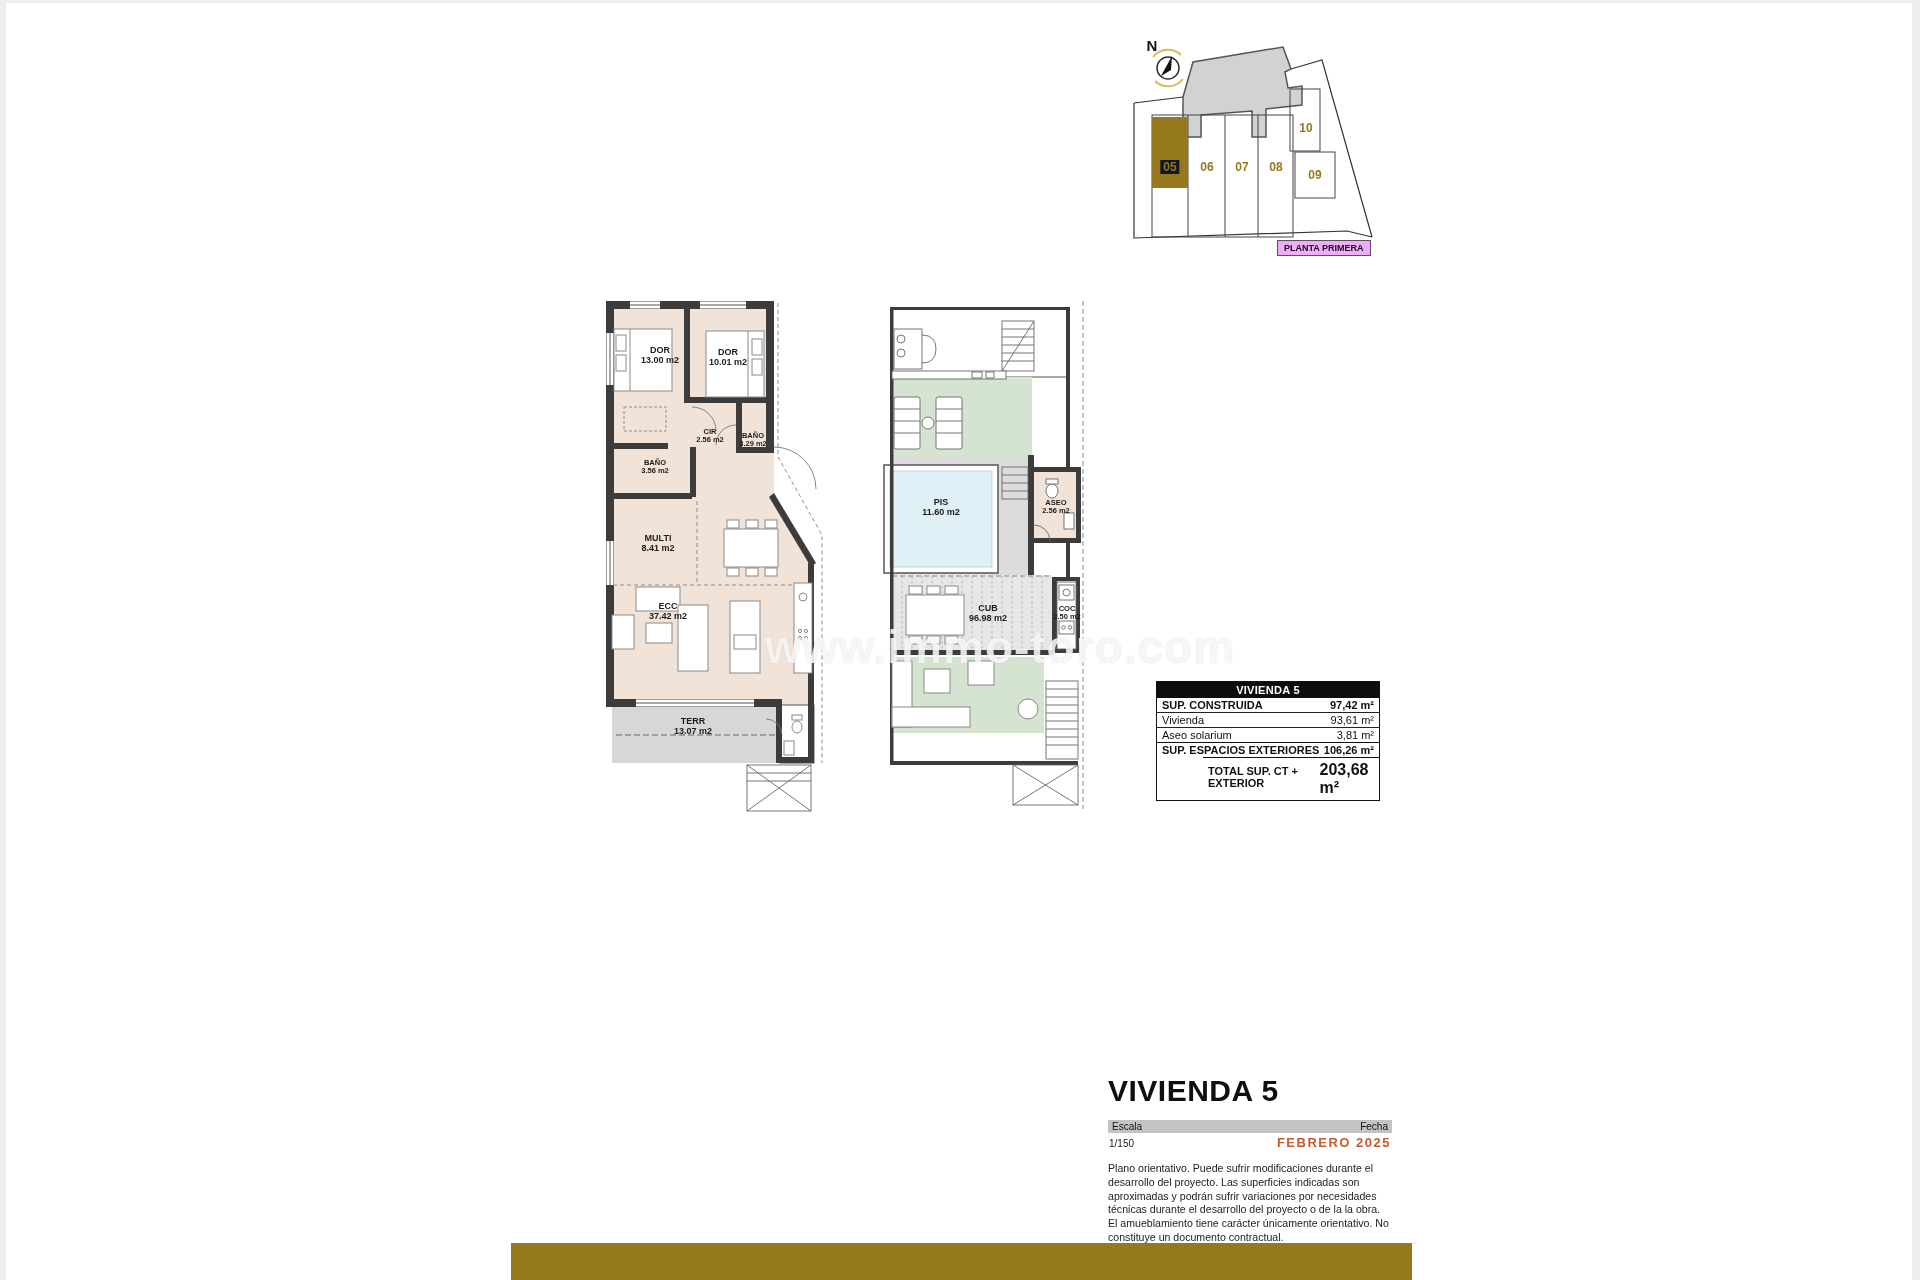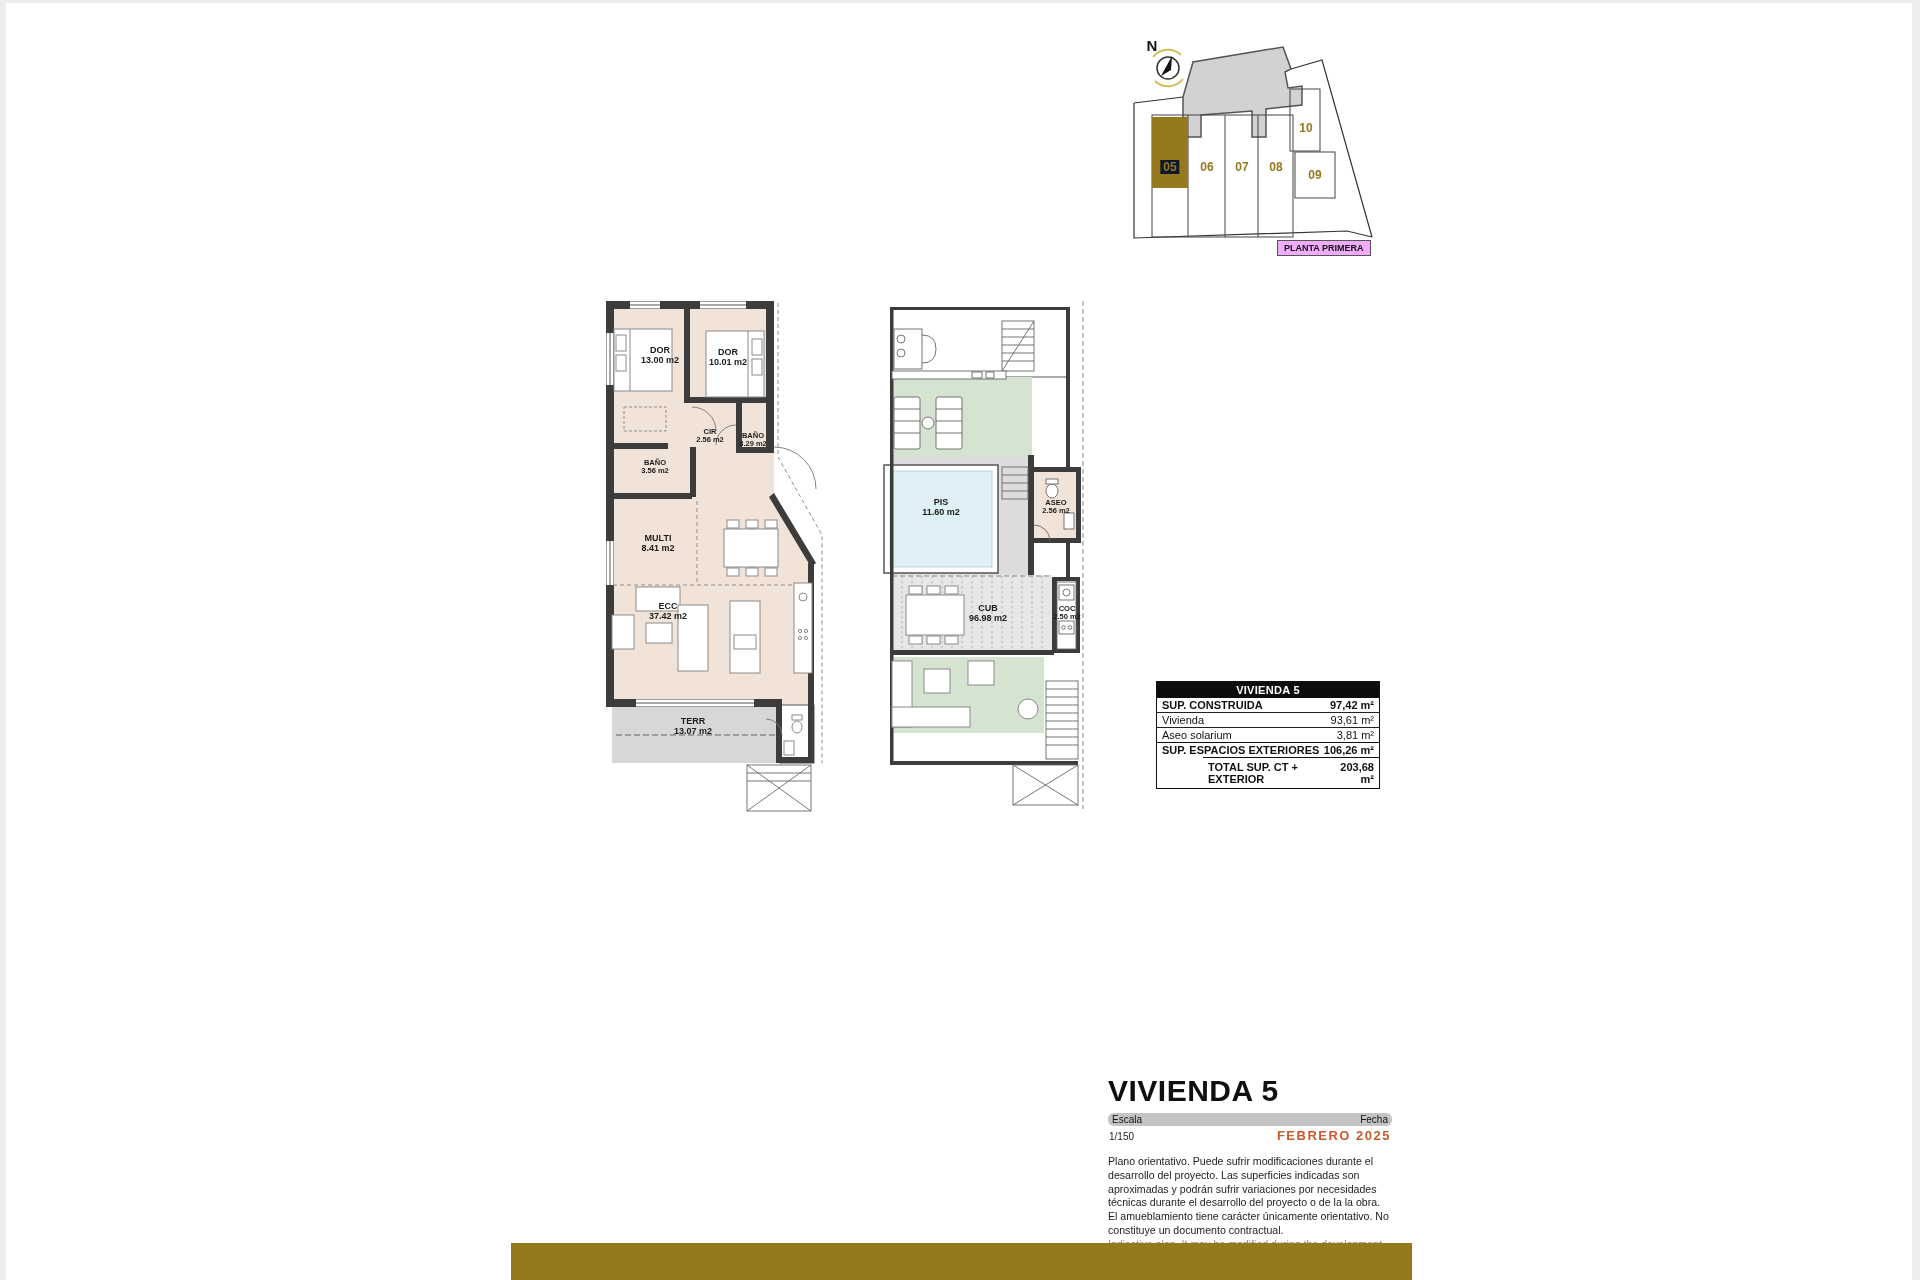--- a/index.html
+++ b/index.html
@@ -27,27 +27,27 @@
              letter-spacing:1px;color:rgba(255,255,255,0.82);
              text-shadow:0 0 1px rgba(110,110,110,0.35);z-index:30;}
   
   #summary-table{left:1156px;top:681px;width:222px;border:1.5px solid #111;background:#fff;z-index:20;}
   #summary-table .thead{background:#0d0d0d;color:#fff;text-align:center;font-size:11px;
                         font-weight:bold;padding:2px 0;letter-spacing:.3px;}
   .trow{display:flex;justify-content:space-between;align-items:baseline;padding:1px 5px;font-size:11px;}
   .trow.b{font-weight:bold;}
   .trow.sep1{border-top:1px solid #222;}
   .trow.sep2{border-top:1.5px solid #111;}
-  .trow.total .tval{font-size:11px;text-align:right;}
+  .trow.total .tval{font-size:16px;}
   .trow.total{padding:3px 5px;margin-left:46px;}
   
   #title-block{left:1108px;top:1074px;width:284px;}
   #tb-title{font-size:30px;font-weight:bold;letter-spacing:.5px;color:#0f0f0f;}
   #tb-bar{background:#c4c4c4;display:flex;justify-content:space-between;font-size:10px;
-          padding:1px 4px;margin-top:5px;border-radius:6px;}
+          padding:1px 4px;margin-top:12px;}
   #tb-vals{display:flex;justify-content:space-between;align-items:baseline;margin-top:2px;padding:0 1px;}
   #tb-scale-value{font-size:10px;color:#222;}
   #tb-date-value{font-size:13px;font-weight:bold;color:#c65b2e;letter-spacing:1.5px;}
   #tb-disc-es{margin-top:12px;font-size:10.6px;line-height:1.3;color:#222;}
   #tb-disc-en{font-size:10.6px;line-height:1.3;color:#8c8c8c;}
   
   #footer-bar{left:511px;top:1243px;width:901px;height:37px;background:#96791d;}
 </style>
 </head>
 <body>
@@ -374,20 +374,21 @@
     <div class="room-label" style="left:108px;top:318px">
       <span>CUB</span>
         <span>96.98 m2</span>
       </div>
     <div class="room-label sm" style="left:187px;top:318px">
       <span>COC</span>
         <span>2.50 m2</span>
       </div>
   </div>
 
+  <div id="watermark" class="abs">www.immo-toro.com</div>
 
   <div id="summary-table" class="abs">
     <div class="thead">VIVIENDA 5</div>
     <div class="trow b">
       <span class="tlab">SUP. CONSTRUIDA</span>
       <span class="tval">97,42 m²</span>
       </div>
     <div class="trow sep1">
       <span class="tlab">Vivienda</span>
       <span class="tval">93,61 m²</span>

